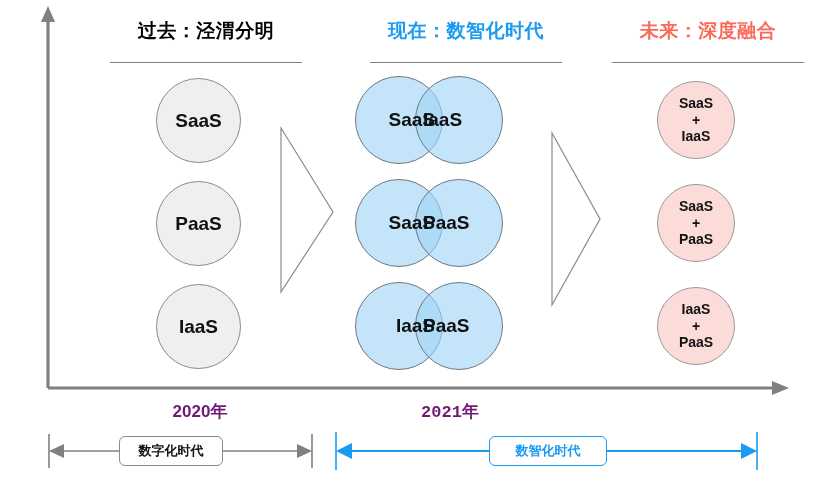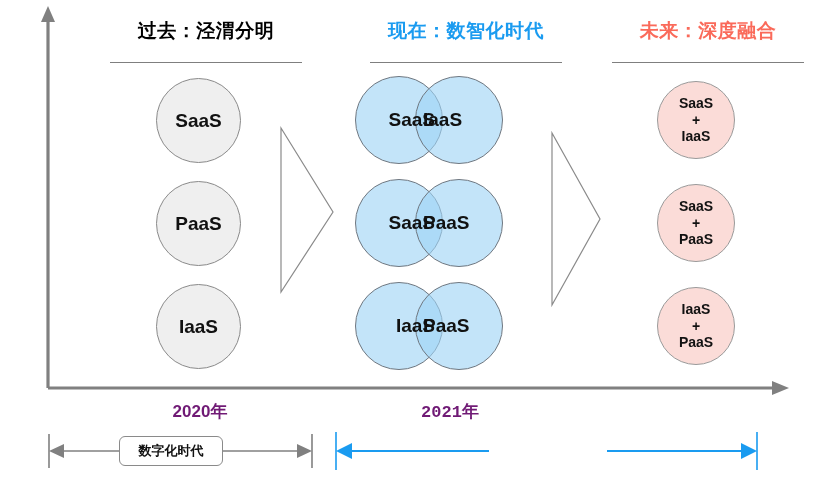--- a/index.html
+++ b/index.html
@@ -245,14 +245,15 @@
   <div class="merge-circle" style="left:657px; top:287px;">
     <span>IaaS</span>
     <span>+</span>
     <span>PaaS</span>
   </div>
 
   <div class="year-label year-1">2020年</div>
   <div class="year-label year-2">2021年</div>
 
   <div class="era-capsule era-digital">数字化时代</div>
+  <div class="era-capsule era-intel">数智化时代</div>
 
 </div>
 
 </body></html>

